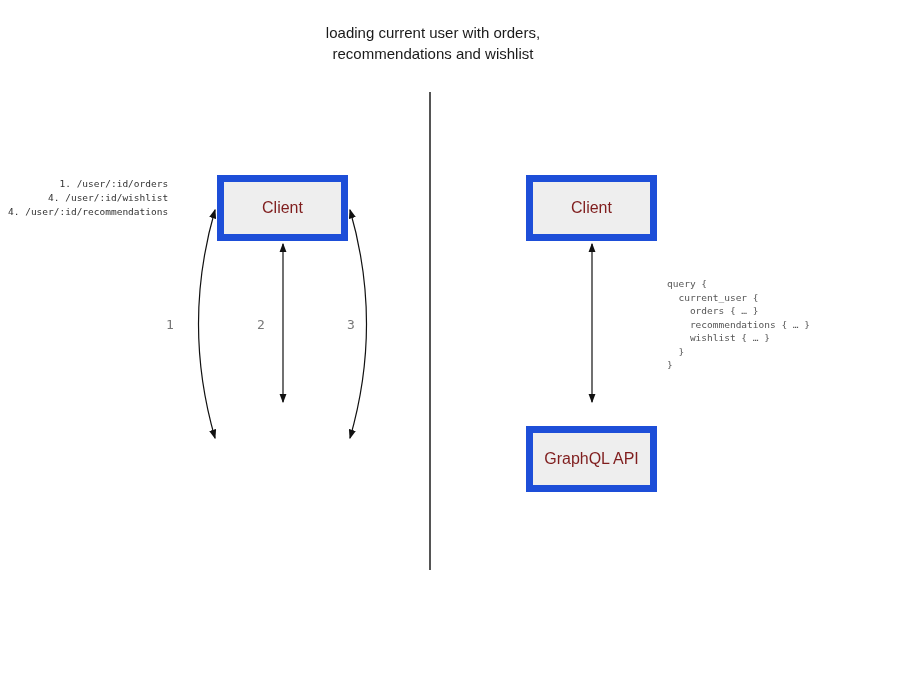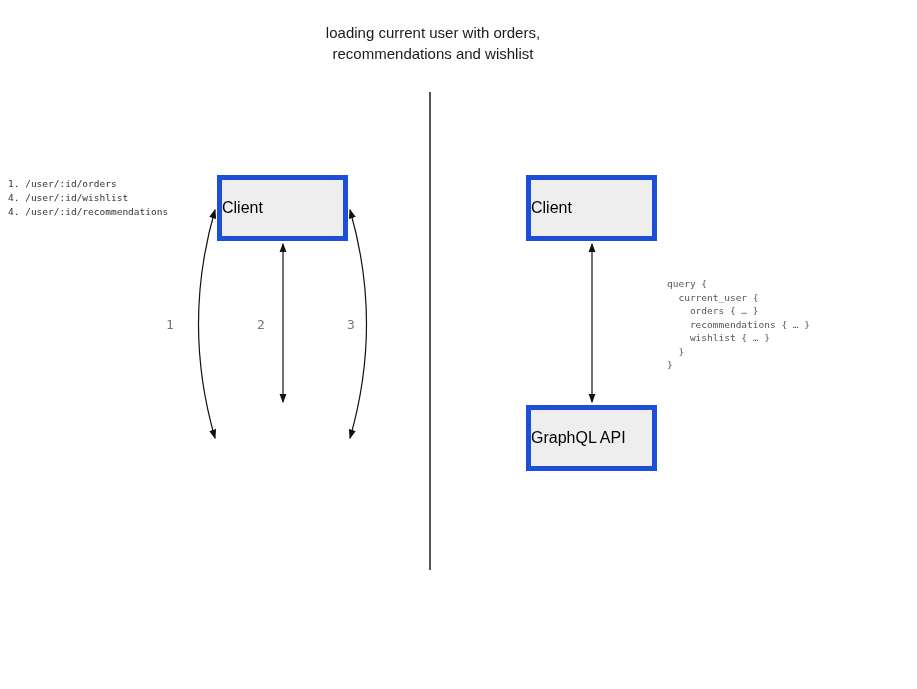--- a/index.html
+++ b/index.html
@@ -32,41 +32,42 @@
     width: 1.5px;
     height: 478px;
     background: #555555;
   }
   .node-box {
     position: absolute;
     width: 131px;
     height: 66px;
     box-sizing: border-box;
     background: #eeeeee;
-    border: 5px solid #1d4ed8;
+    border: 7px solid #1d4ed8;
     display: flex;
     align-items: center;
-    justify-content: flex-start;
+    justify-content: center;
     font-size: 16px;
-    color: #000000;
+    color: #7f1d1d;
   }
   #box-client-left  { left: 217px; top: 175px; }
   #box-rest-api     { left: 217px; top: 405px; }
   #box-client-right { left: 526px; top: 175px; }
-  #box-graphql-api  { left: 526px; top: 405px; }
+  #box-graphql-api  { left: 526px; top: 426px; }
   .mono {
     font-family: "DejaVu Sans Mono", "Liberation Mono", monospace;
   }
   .endpoint-list {
     position: absolute;
     left: 8px;
     top: 177px;
     font-size: 9.5px;
     line-height: 14px;
     color: #333333;
+    text-align: right;
   }
   .endpoint-line { white-space: pre; }
   .arrow-label {
     position: absolute;
     font-size: 13px;
     color: #777777;
   }
   #arrow-label-1 { left: 166px; top: 317px; }
   #arrow-label-2 { left: 257px; top: 317px; }
   #arrow-label-3 { left: 347px; top: 317px; }

